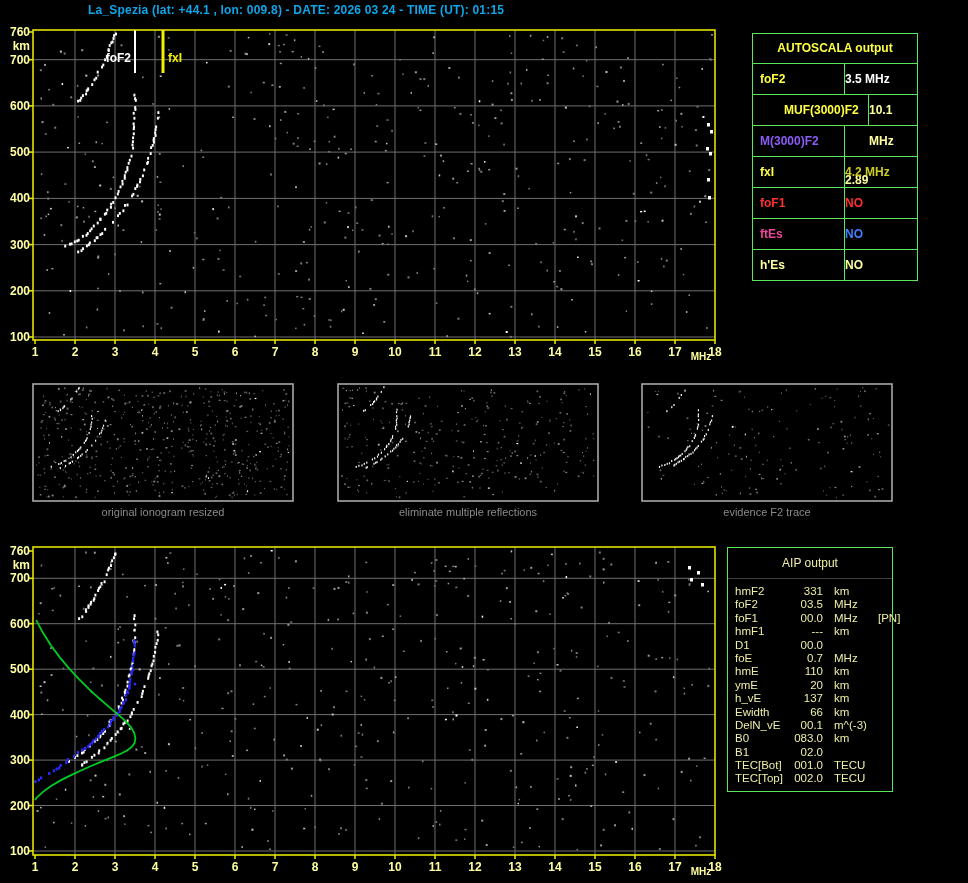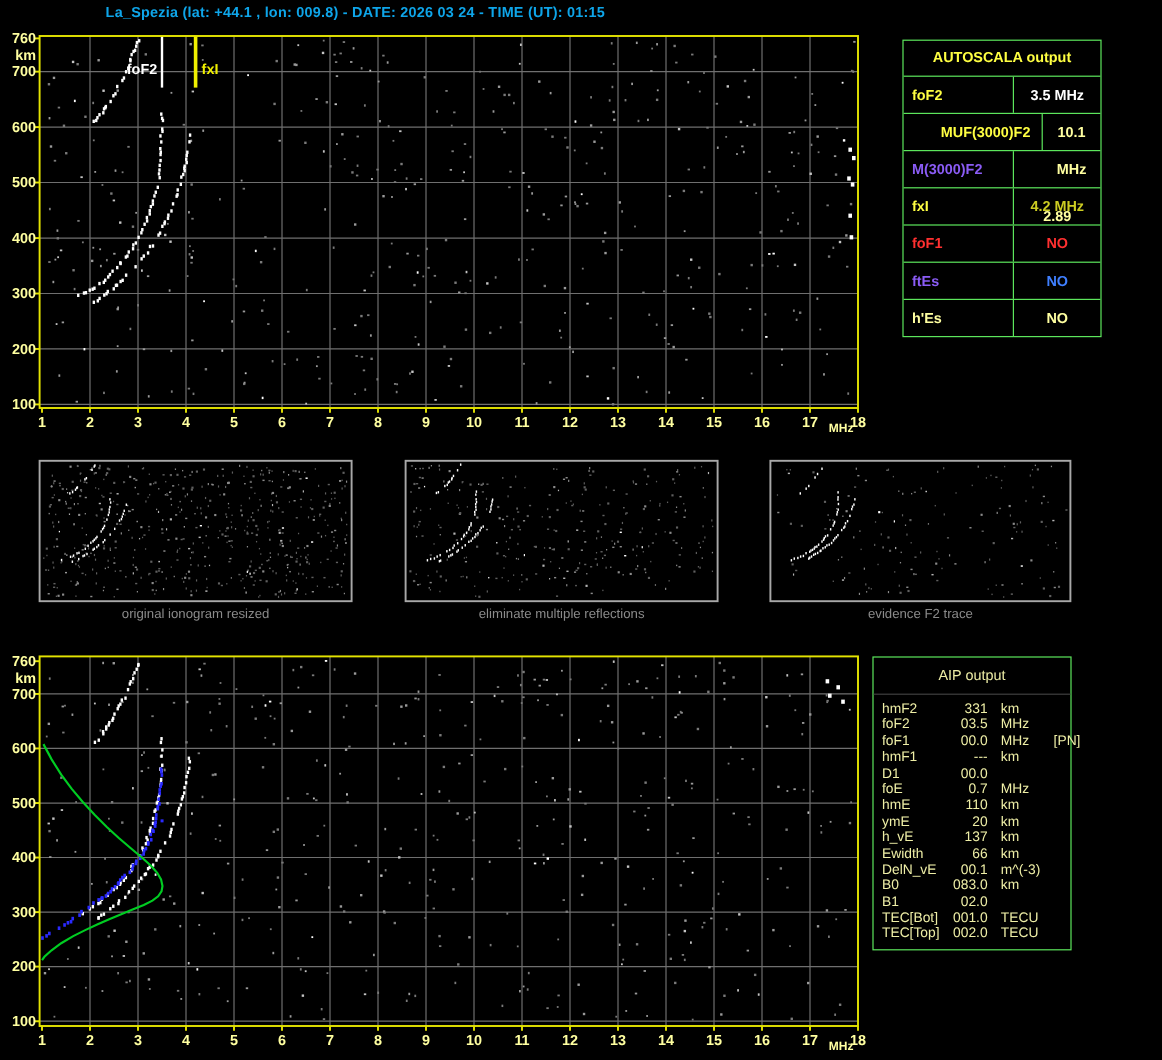--- a/index.html
+++ b/index.html
@@ -13,21 +13,21 @@
   .cap1{left:33px;width:260px;}
   .cap2{left:338px;width:260px;}
   .cap3{left:642px;width:250px;}
   
   .as-table{position:absolute;left:752px;top:33px;width:164px;border:1px solid #5ce65c;background:#000;}
   .as-header{height:29px;line-height:29px;text-align:center;font-weight:bold;font-size:12px;
              color:#ffff42;border-bottom:1px solid #5ce65c;}
   .as-row{display:flex;height:30px;border-bottom:1px solid #5ce65c;font-weight:bold;font-size:12px;}
   .as-row:last-child{border-bottom:none;}
   .as-label{width:84px;border-right:1px solid #5ce65c;padding-left:7px;line-height:31px;white-space:nowrap;}
-  .as-value{flex:1;text-align:center;line-height:31px;}
+  .as-value{flex:1;text-align:left;line-height:31px;}
   
   .aip-table{position:absolute;left:727px;top:547px;width:164px;height:243px;
              border:1px solid #5ce65c;background:#000;color:#eeeea6;}
   .aip-header{height:30px;line-height:30px;text-align:center;font-size:12px;border-bottom:1px solid #404040;}
   .aip-body{padding:6px 0 0 7px;}
   .aip-row{display:flex;height:13.4px;font-size:11.5px;line-height:13px;white-space:nowrap;}
   .aip-name{flex:0 0 57px;}
   .aip-value{flex:0 0 31px;text-align:right;}
   .aip-unit{margin-left:11px;flex:0 0 44px;}
   .aip-note{}
@@ -2599,21 +2599,21 @@
         </div>
         <div class="as-row">
           <div class="as-label" style="color: rgb(255, 255, 66);">fxI</div>
           <div class="as-value" style="color: rgb(204, 204, 34);">4.2 MHz</div>
         </div>
         <div class="as-row">
           <div class="as-label" style="color: rgb(255, 48, 48);">foF1</div>
           <div class="as-value" style="color: rgb(255, 48, 48);">NO</div>
         </div>
         <div class="as-row">
-          <div class="as-label" style="color: #8b5cf6;">ftEs</div>
+          <div class="as-label" style="color: #ec4899;">ftEs</div>
           <div class="as-value" style="color: rgb(63, 127, 255);">NO</div>
         </div>
         <div class="as-row">
           <div class="as-label" style="color: rgb(255, 255, 160);">h'Es</div>
           <div class="as-value" style="color: rgb(255, 255, 160);">NO</div>
         </div>
       </div>
   </div>
 
   <div class="aip-table">

